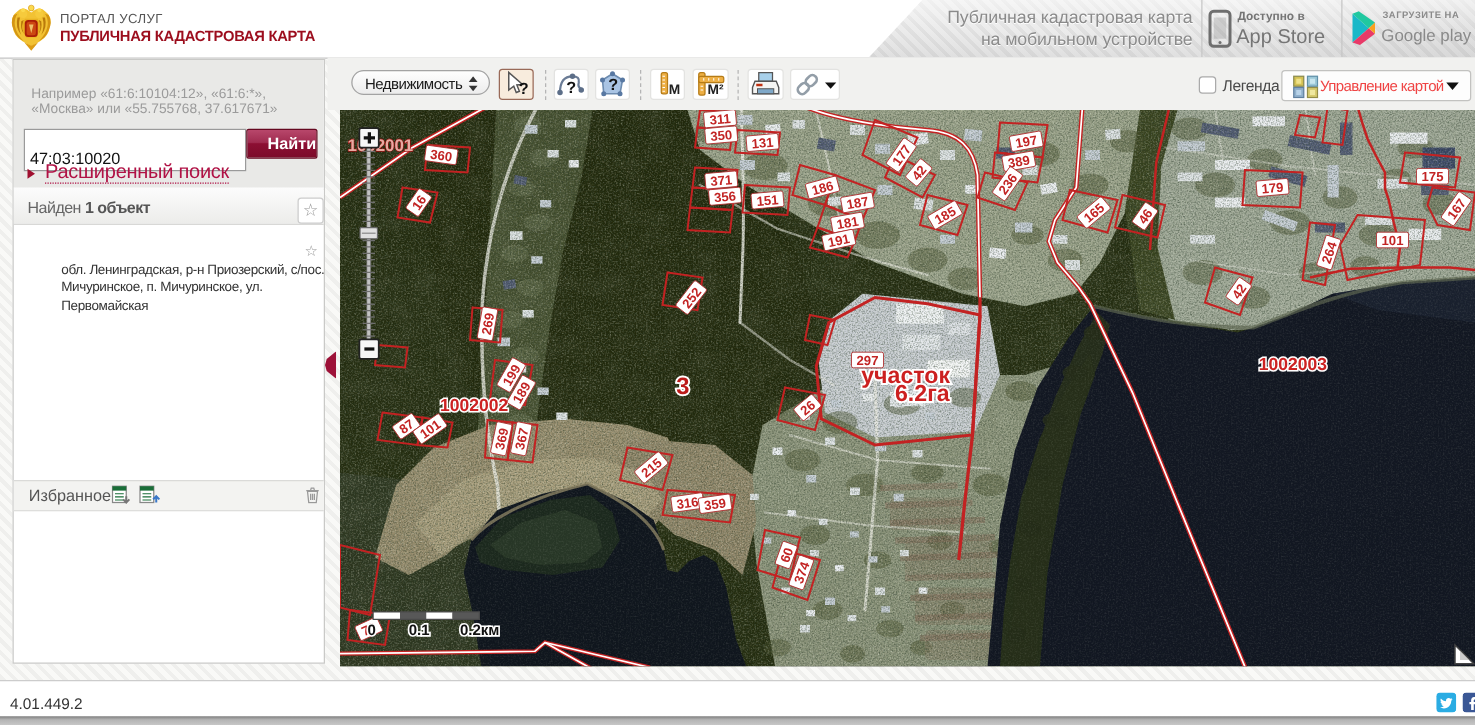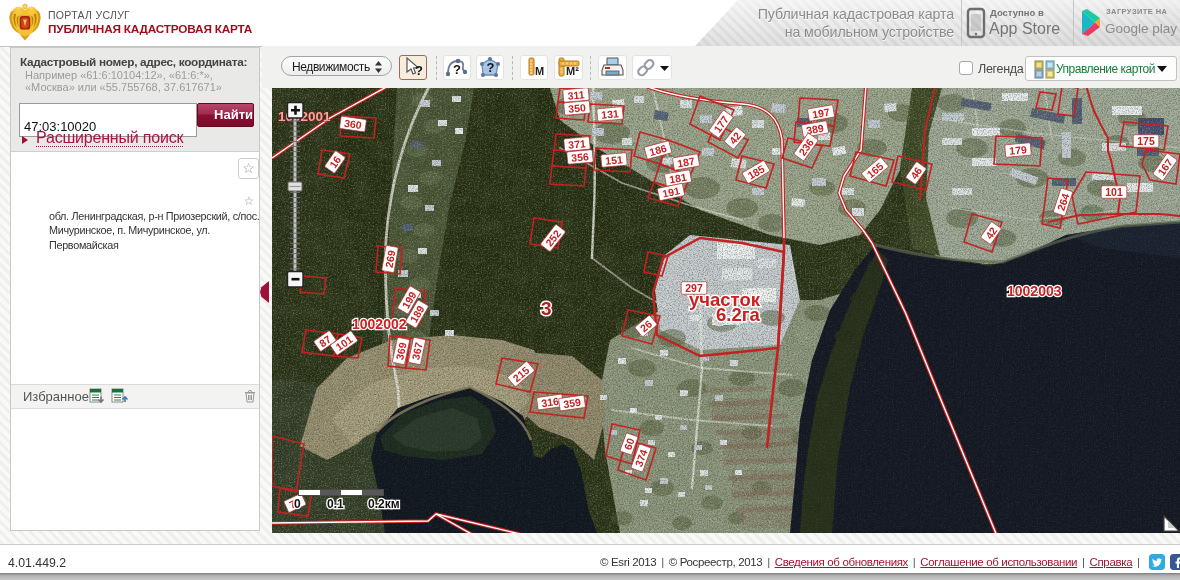--- a/index.html
+++ b/index.html
@@ -18,21 +18,21 @@
 #gps{position:absolute;left:388px;top:0}
 
 #toolbar{position:absolute;left:262px;top:46px;width:918px;height:42px;background:#f1f1ef}
 .tbtn{position:absolute;top:55px;height:25px;background:#fff;border:1px solid #e3e3e1;border-radius:3px;box-sizing:border-box}
 #selNed{position:absolute;left:281px;top:56px;width:111px;height:20px;border:1px solid #a3a3a3;border-radius:10px;background:linear-gradient(#fefefe,#ececec);box-sizing:border-box}
 #selNed span{position:absolute;left:10px;top:3px;font-size:12px;color:#1a1a1a;letter-spacing:-0.4px}
 .tsep{position:absolute;top:56px;height:24px;width:0;border-left:1px dashed #b5b5b5}
 #legrow{position:absolute;left:959px;top:61px;font-size:12.5px;color:#4a4a4a;letter-spacing:-0.3px}
 #legbox{display:inline-block;width:12px;height:12px;border:1px solid #aaa;border-radius:3px;background:#fff;vertical-align:-2px;margin-right:5px}
 #mapman{position:absolute;left:1025px;top:56px;width:152px;height:25px;background:#fdfdfd;border:1px solid #c2c2c0;border-radius:3px;box-sizing:border-box}
-#mapman .txt{position:absolute;left:30px;top:5px;font-size:12px;color:#15803d;letter-spacing:-0.5px;white-space:nowrap}
+#mapman .txt{position:absolute;left:30px;top:5px;font-size:12px;color:#ef4444;letter-spacing:-0.5px;white-space:nowrap}
 #mapman .car{position:absolute;right:9px;top:9px;width:0;height:0;border:5px solid transparent;border-top:6px solid #111}
 
 #sidebar{position:absolute;left:10px;top:47px;width:250px;height:484px;background:#fff;border:1px solid #c9c9c7;box-sizing:border-box}
 #spanel{position:absolute;left:0;top:0;width:248px;height:103px;background:#e9e9e7;border-bottom:1px solid #cfcfcd}
 #spanel .tt{position:absolute;left:9px;top:7px;font-size:11.8px;font-weight:bold;color:#454545;letter-spacing:-0.3px;white-space:nowrap}
 #spanel .ex{position:absolute;left:14px;top:20.5px;font-size:11px;color:#9b9b9b;line-height:12.3px;white-space:nowrap}
 #sinput{position:absolute;left:8px;top:55px;width:172px;height:19px;border:1px solid #9a9a9a;background:#fff;font-size:13px;color:#111;padding:13px 0 0 4px;box-sizing:content-box}
 #sbtn{position:absolute;left:186px;top:55px;width:55px;height:22px;background:linear-gradient(#b8476b 0%,#a02c50 45%,#8c0f33 50%,#7c0b2a 100%);border:1px solid #650820;border-radius:2px;color:#fff;font-weight:bold;font-size:13px;text-align:right;line-height:21px}
 #advs{position:absolute;left:11px;top:81px;font-size:16px;color:#b01245;letter-spacing:-0.2px}
 #advs .ar{display:inline-block;width:0;height:0;border:4px solid transparent;border-left:6px solid #a00f2f;vertical-align:-1px;margin-right:4px}
@@ -180,26 +180,28 @@
   <rect x="3" y="3" width="4" height="4" fill="#efe28a"></rect>
       <rect x="14" y="3" width="4" height="4" fill="#c8e6ef"></rect>
   <rect x="3" y="12" width="4" height="4" fill="#b8d2e8"></rect>
       <rect x="14" y="12" width="4" height="4" fill="#efe8a0"></rect>
  </svg>
  <span class="txt">Управление картой</span>
     <span class="car"></span>
 </div>
 <div id="sidebar">
  <div id="spanel">
-  <div class="tt">Кадастровый номер, адрес, координата:</div>
   <div class="ex">Например «61:6:10104:12», «61:6:*»,<br>«Москва» или «55.755768, 37.617671»</div>
   <input id="sinput" value="47:03:10020" style="">
       <div id="sbtn">Найти</div>
   <div id="advs"><span class="ar"></span><u>Расширенный поиск</u></div>
  </div>
+ <div id="found">
+      <span class="lbl" style="top:8px">Найден <b>1 объект</b></span>
+    </div>
  <div class="starbox" style="left:227px;top:110px">☆</div>
  <div class="starbox" style="left:231px;top:147px;width:14px;height:14px;font-size:12px;line-height:13px;border:none">☆</div>
  <div id="addr">обл. Ленинградская, р-н Приозерский, с/пос.<br>Мичуринское, п. Мичуринское, ул.<br>Первомайская</div>
  <div id="fav">
       <span class="lbl">Избранное</span>
   <svg width="44" height="17" viewBox="0 0 44 17" style="position:absolute;left:78px;top:3px">
    <rect x="1" y="1" width="11" height="13" fill="#fff" stroke="#888" stroke-width="1"></rect>
    <rect x="1" y="1" width="11" height="3.5" fill="#1a6e38"></rect>
    <path d="M3 7 h7 M3 9.5 h7 M3 12 h7" stroke="#1a6e38" stroke-width=".9"></path>
    <path d="M12 9 v5 M9.5 11.5 L12 14 L14.5 11.5" stroke="#777" stroke-width="1.6" fill="none"></path>
@@ -717,21 +719,20 @@
 <rect x="69" y="402" width="21" height="5" fill="#fff"></rect>
 <rect x="90" y="402" width="21" height="5" fill="#585858"></rect>
 <text x="22" y="420" font-size="12" font-weight="bold" fill="#111" stroke="#ffffff" stroke-width="2.6" paint-order="stroke" font-family="Liberation Sans, sans-serif">0</text>
 <text x="55" y="420" font-size="12" font-weight="bold" fill="#111" stroke="#ffffff" stroke-width="2.6" paint-order="stroke" font-family="Liberation Sans, sans-serif">0.1</text>
 <text x="96" y="420" font-size="12" font-weight="bold" fill="#111" stroke="#ffffff" stroke-width="2.6" paint-order="stroke" font-family="Liberation Sans, sans-serif">0.2км</text>
 <path d="M892,443 L892,428 L907,443 Z" fill="#ffffff" stroke="#444" stroke-width="1.2"></path>
 <path d="M896,440 L896,433 L903,440 Z" fill="#ccc"></path>
 </svg>
 <div id="footer">
  <div id="ver">4.01.449.2</div>
- <div id="fl">© Esri 2013 <span class="p">|</span> © Росреестр, 2013 <span class="p">|</span> <a>Сведения об обновлениях</a> <span class="p">|</span> <a>Соглашение об использовании</a> <span class="p">|</span> <a>Справка</a> <span class="p">|</span></div>
  <svg class="soc" style="left:1149px" width="16" height="16" viewBox="0 0 16 16">
       <rect width="16" height="16" rx="3" fill="#2aace3"></rect>
       <path d="M13 5.2c-.4.2-.8.3-1.2.4.4-.3.7-.7.9-1.1-.4.2-.9.4-1.3.5-.4-.4-.9-.7-1.5-.7-1.2 0-2.1.9-2.1 2.1 0 .2 0 .3.1.5-1.7-.1-3.2-.9-4.2-2.2-.2.3-.3.7-.3 1.1 0 .7.4 1.4.9 1.7-.3 0-.7-.1-.9-.3 0 1 .7 1.9 1.7 2.1-.2 0-.4.1-.6.1-.1 0-.3 0-.4 0 .3.8 1 1.4 2 1.5-.7.6-1.6.9-2.6.9H3c.9.6 2 .9 3.1.9 3.8 0 5.9-3.1 5.9-5.9v-.3c.4-.2.8-.6 1-1.3z" fill="#fff"></path>
     </svg>
  <svg class="soc" style="left:1170px" width="16" height="16" viewBox="0 0 16 16">
       <rect width="16" height="16" rx="3" fill="#3a5795"></rect>
       <path d="M11 5.5 H9.6 c-.3 0-.6.3-.6.7 v1.3 h2 l-.3 1.9 H9 V14 H6.9 V9.4 H5.5 V7.5 h1.4 V6 c0-1.4.9-2.5 2.3-2.5 H11 Z" fill="#fff"></path>
     </svg>
 </div>
 <div id="botbar"></div>

